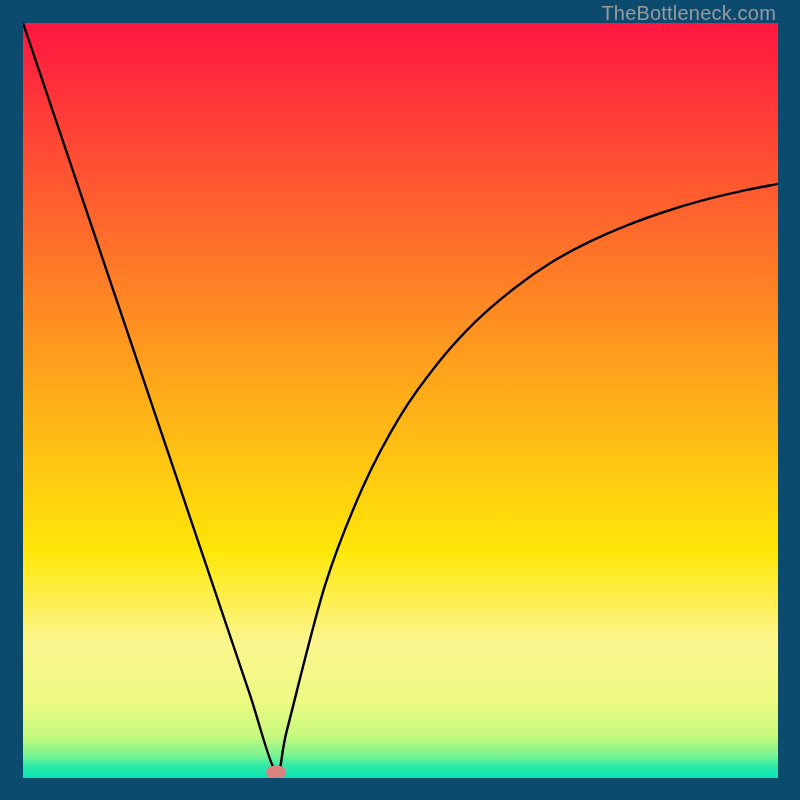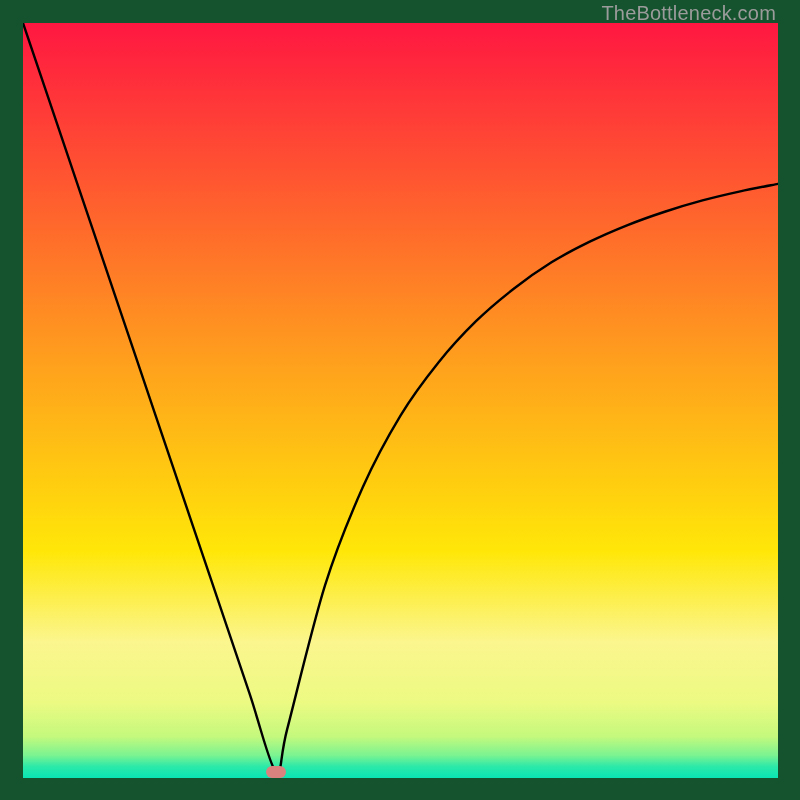--- a/index.html
+++ b/index.html
@@ -1,21 +1,21 @@
 <!DOCTYPE html>
 <html><head>
 <meta charset="utf-8">
 <style>
   * { margin: 0; padding: 0; box-sizing: border-box; }
   html, body { width: 800px; height: 800px; overflow: hidden; background: #000; }
   .frame {
     position: relative;
     width: 800px;
     height: 800px;
-    background: #14532d;
+    background: #0c4a6e;
   }
   .plot-area {
     position: absolute;
     left: 23px;
     top: 23px;
     width: 755px;
     height: 755px;
     overflow: hidden;
   }
   .gradient-bg {

